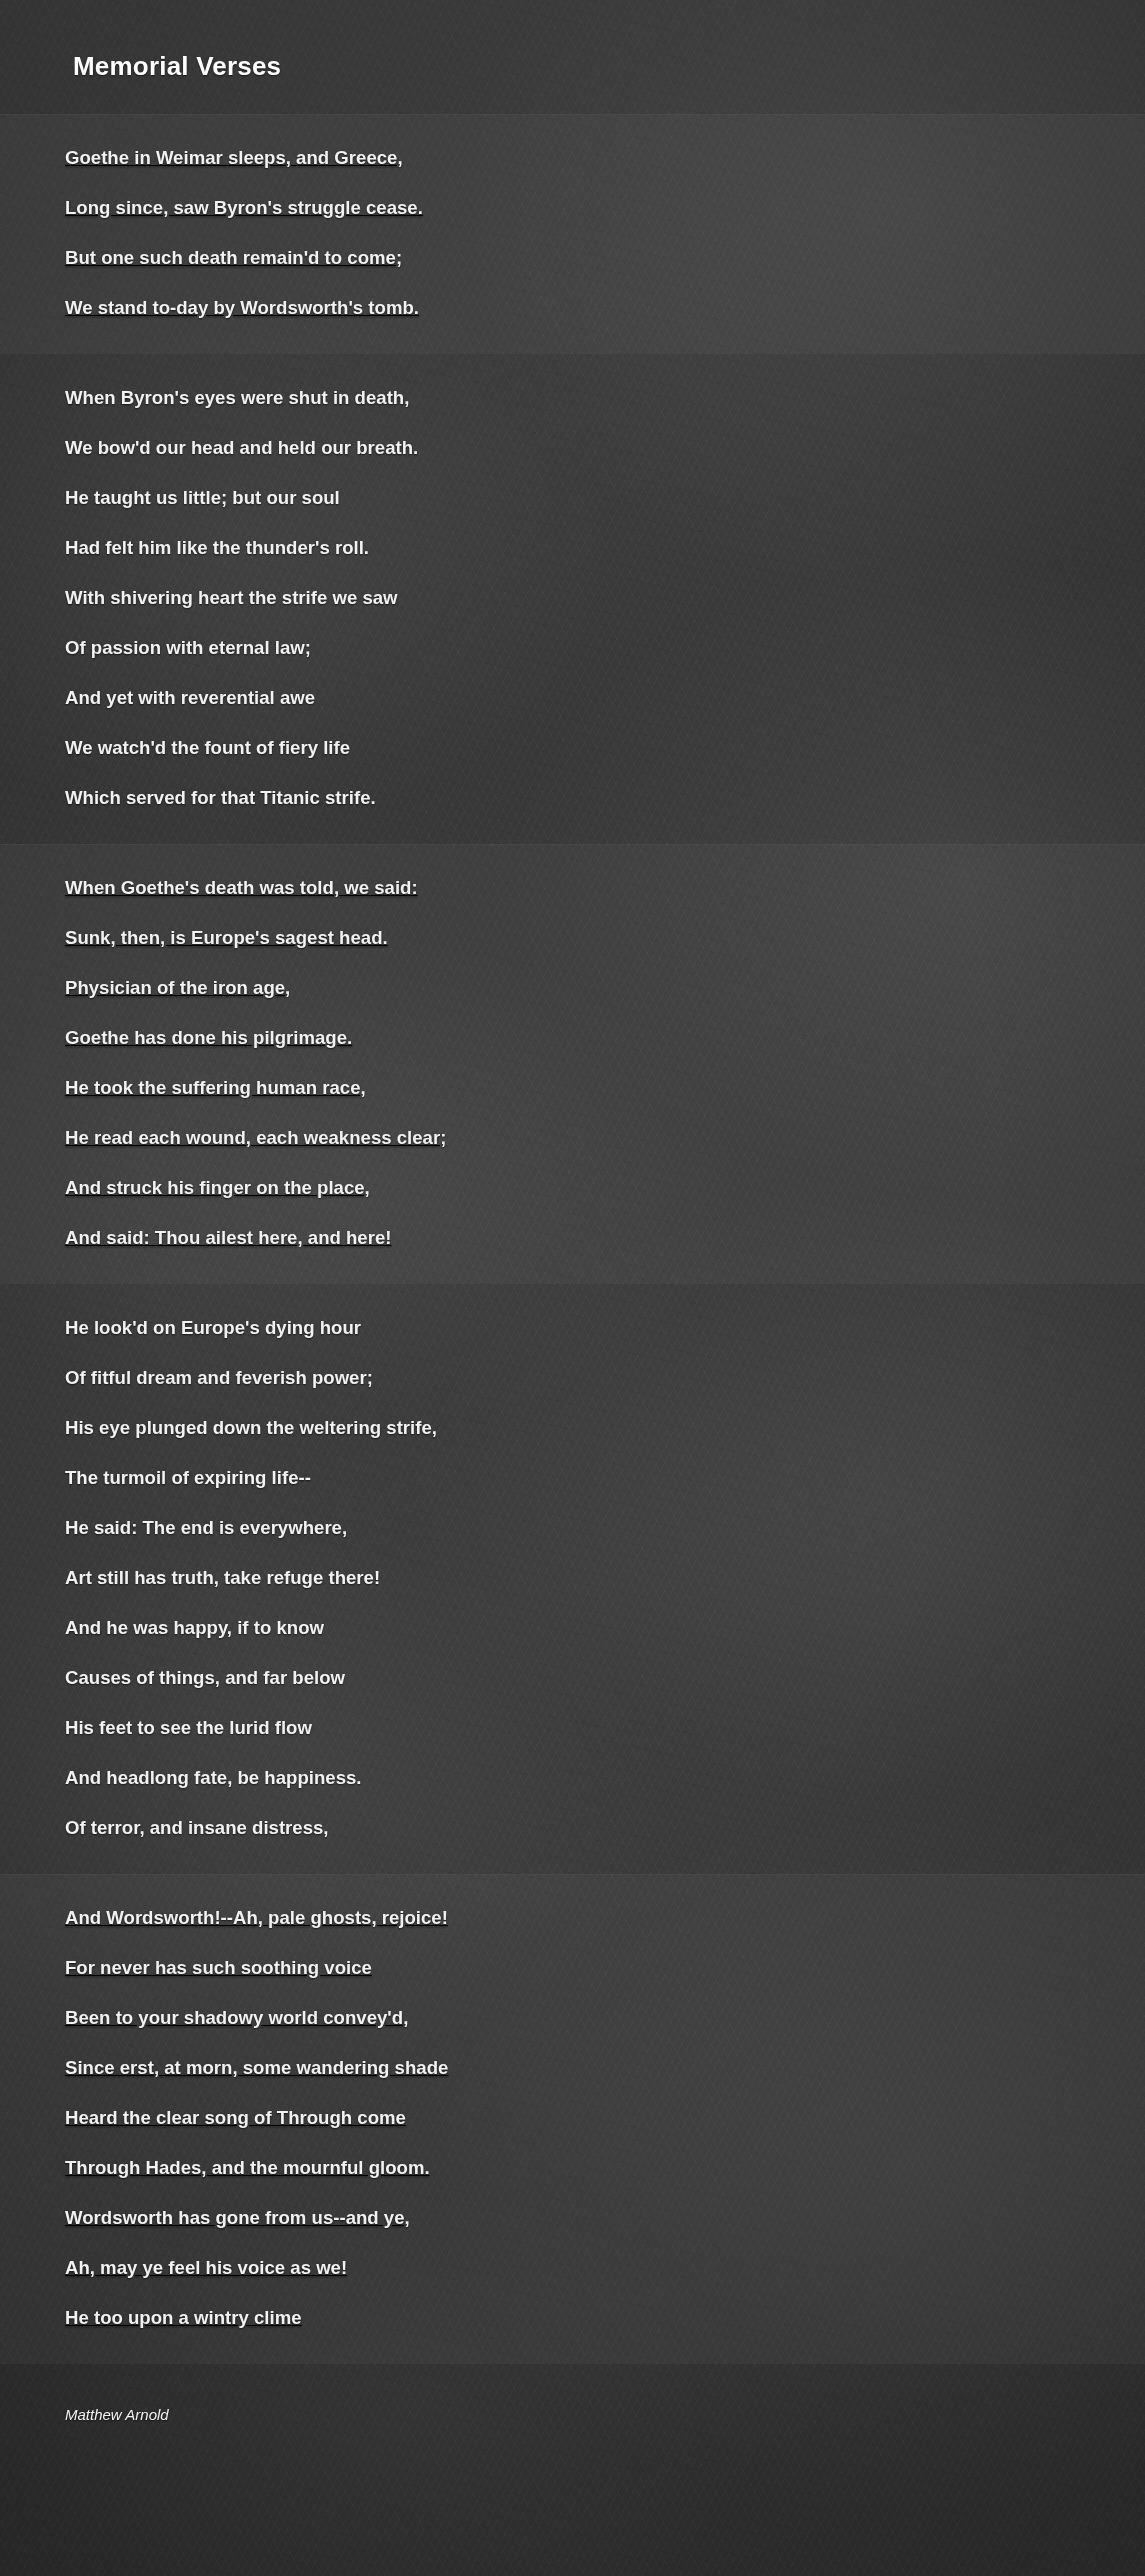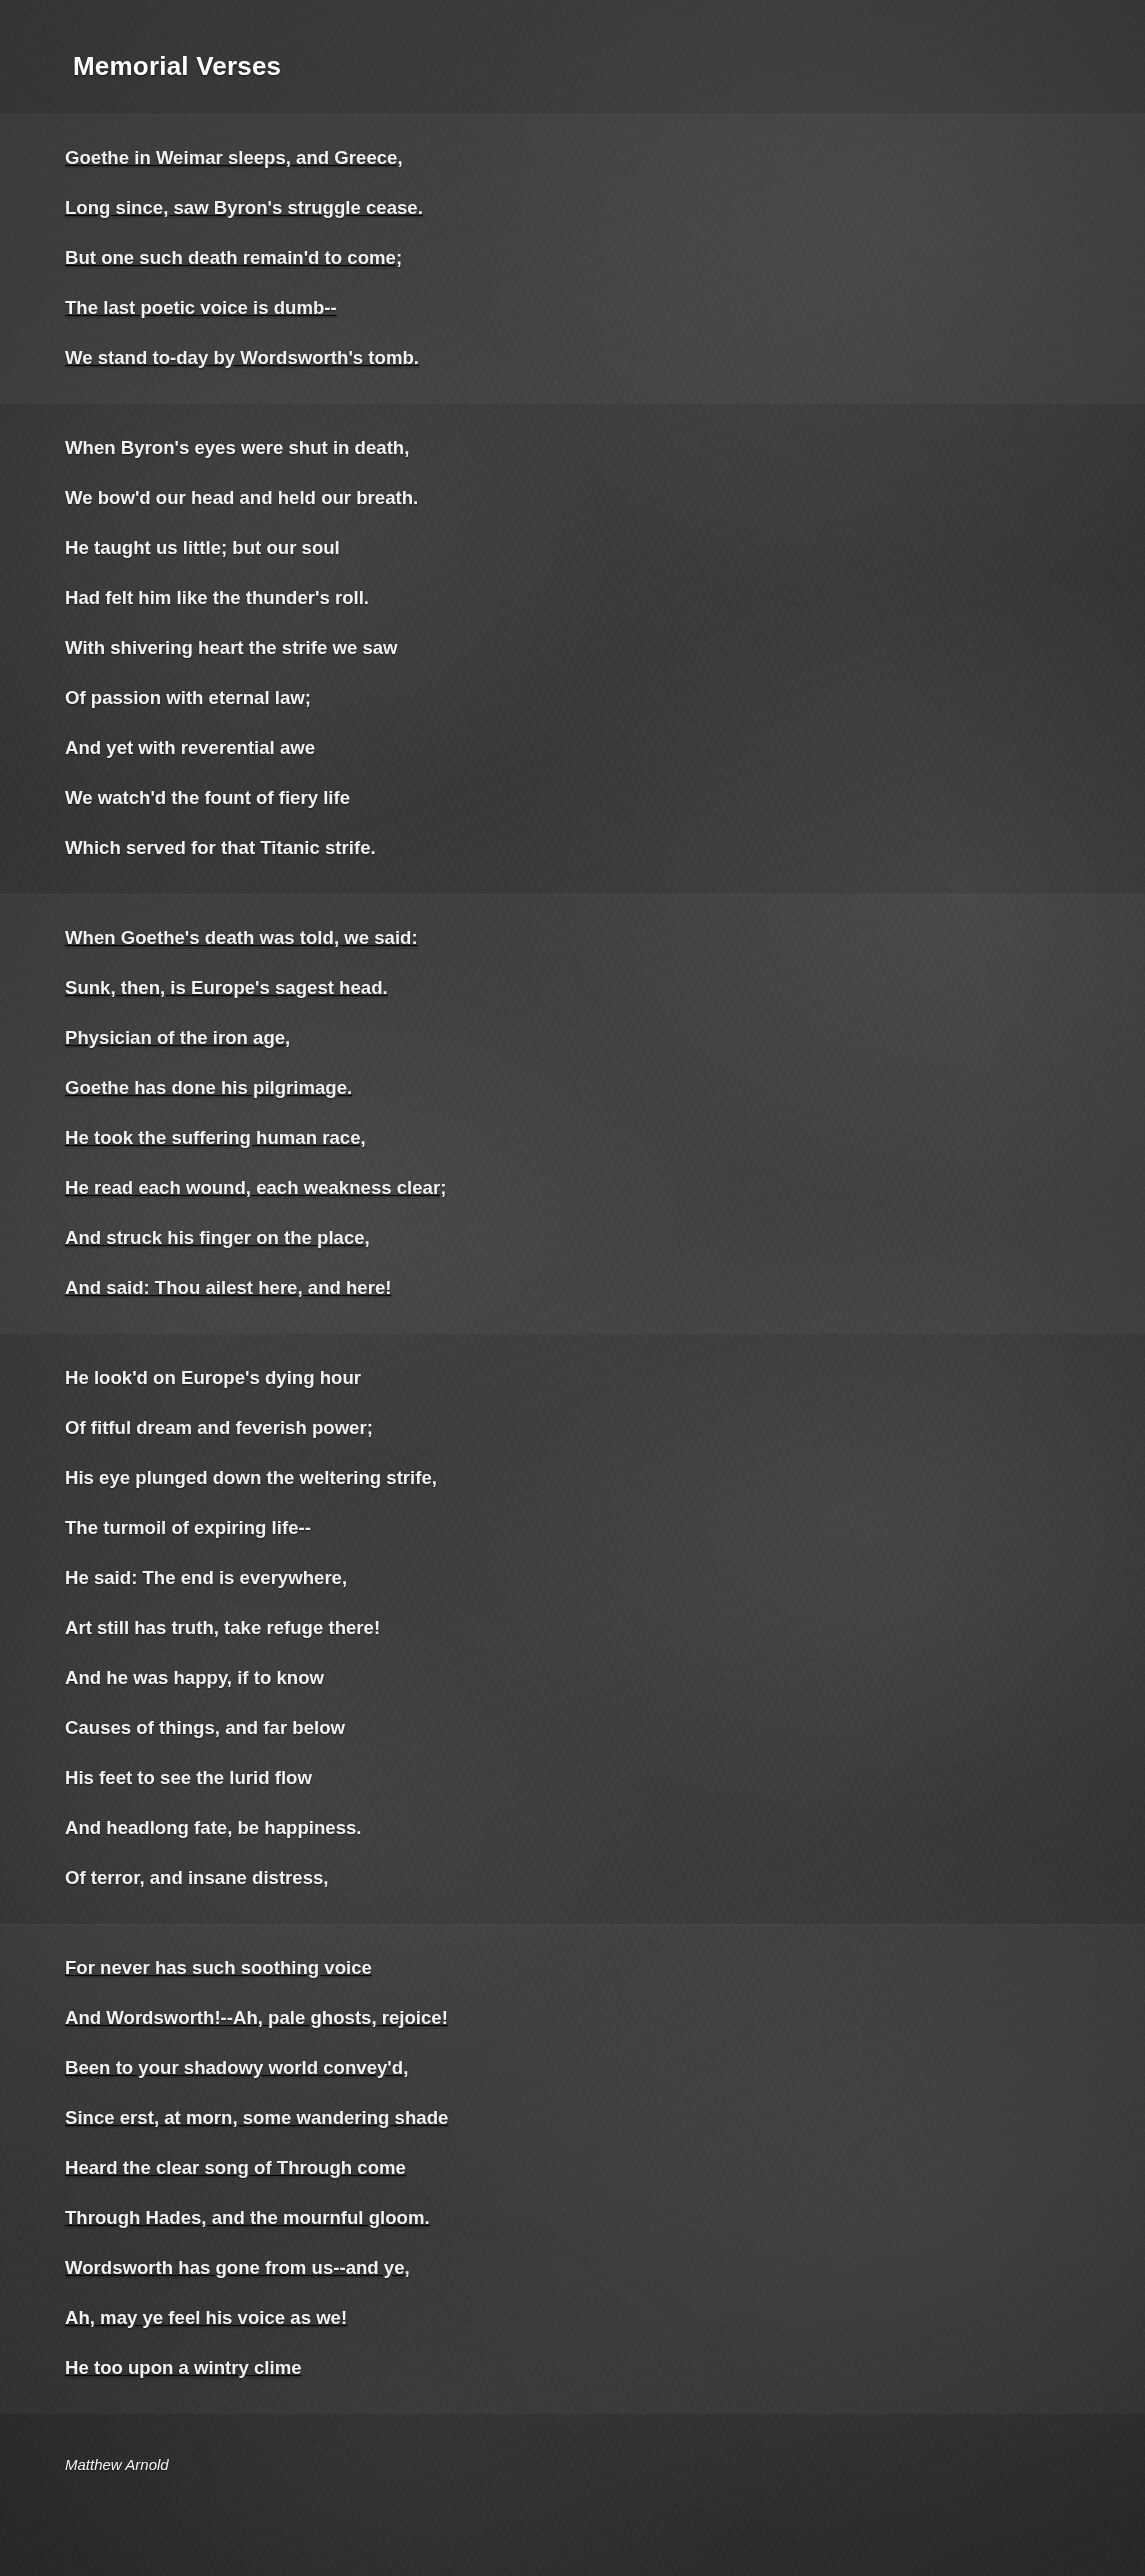--- a/index.html
+++ b/index.html
@@ -98,21 +98,20 @@
   <div class="bg-vignette"></div>
 
   <div class="content">
     <h1 class="poem-title">Memorial Verses</h1>
 
     <div id="stanzas">
         <div class="stanza shade">
           <div class="line">Goethe in Weimar sleeps, and Greece,</div>
           <div class="line">Long since, saw Byron's struggle cease.</div>
           <div class="line">But one such death remain'd to come;</div>
-          <div class="line">The last poetic voice is dumb--</div>
           <div class="line">We stand to-day by Wordsworth's tomb.</div>
         </div>
         <div class="stanza">
           <div class="line">When Byron's eyes were shut in death,</div>
           <div class="line">We bow'd our head and held our breath.</div>
           <div class="line">He taught us little; but our soul</div>
           <div class="line">Had felt him like the thunder's roll.</div>
           <div class="line">With shivering heart the strife we saw</div>
           <div class="line">Of passion with eternal law;</div>
           <div class="line">And yet with reverential awe</div>
@@ -136,22 +135,22 @@
           <div class="line">The turmoil of expiring life--</div>
           <div class="line">He said: The end is everywhere,</div>
           <div class="line">Art still has truth, take refuge there!</div>
           <div class="line">And he was happy, if to know</div>
           <div class="line">Causes of things, and far below</div>
           <div class="line">His feet to see the lurid flow</div>
           <div class="line">And headlong fate, be happiness.</div>
           <div class="line">Of terror, and insane distress,</div>
         </div>
         <div class="stanza shade">
+          <div class="line">And Wordsworth!--Ah, pale ghosts, rejoice!</div>
           <div class="line">For never has such soothing voice</div>
-          <div class="line">And Wordsworth!--Ah, pale ghosts, rejoice!</div>
           <div class="line">Been to your shadowy world convey'd,</div>
           <div class="line">Since erst, at morn, some wandering shade</div>
           <div class="line">Heard the clear song of Through come</div>
           <div class="line">Through Hades, and the mournful gloom.</div>
           <div class="line">Wordsworth has gone from us--and ye,</div>
           <div class="line">Ah, may ye feel his voice as we!</div>
           <div class="line">He too upon a wintry clime</div>
         </div>
       </div>
 

